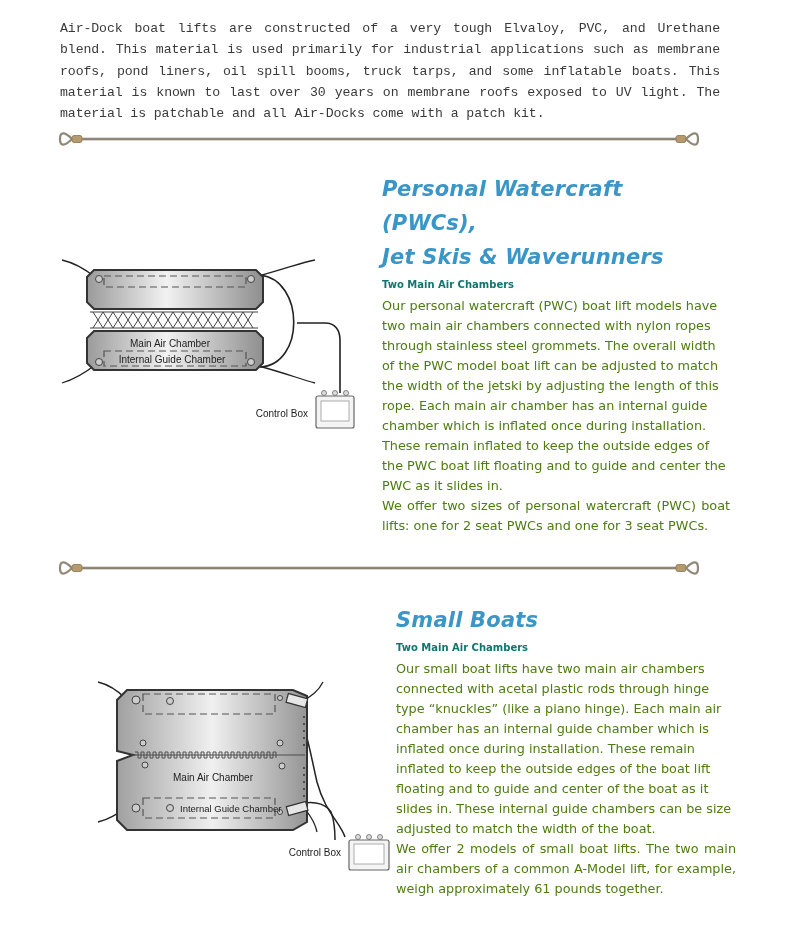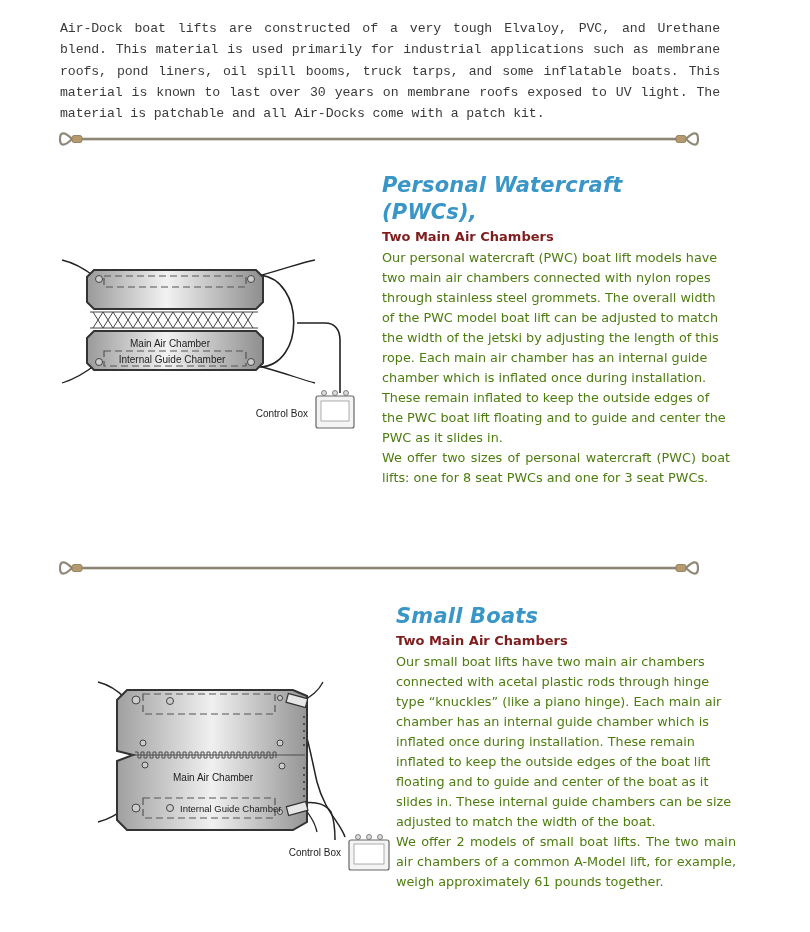--- a/index.html
+++ b/index.html
@@ -3,22 +3,22 @@
   <meta charset="utf-8">
   <style>
     html, body { margin: 0; padding: 0; background: #ffffff; }
     body { width: 810px; height: 932px; position: relative; overflow: hidden;
            font-family: "DejaVu Sans", sans-serif; color: #3a3a3a; }
     .intro { position: absolute; left: 60px; top: 18px; width: 660px;
              font-size: 13.2px; line-height: 21.3px; text-align: justify; color: #3a3a3a; letter-spacing: -0.1px; font-family: Liberation Mono, monospace; }
     .rope { position: absolute; left: 58px; width: 642px; height: 22px; }
     .rope1 { top: 128px; }
     .rope2 { top: 557px; }
-    .h-title { font-style: italic; font-weight: bold; color: #3a96c6; font-size: 21px; line-height: 27px; margin: 0; letter-spacing: 0.2px; }
-    .h-sub { font-weight: bold; color: #7f1d1d; font-size: 13px; line-height: 22px; margin: 0; }
+    .h-title { font-style: italic; font-weight: bold; color: #3a96c6; font-size: 21px; line-height: 34px; margin: 0; letter-spacing: 0.2px; }
+    .h-sub { font-weight: bold; color: #0f766e; font-size: 10px; line-height: 22px; margin: 0; }
     .body-text { font-size: 12.8px; line-height: 20px; color: #4d7c0f; margin: 0; }
     .sec1 { position: absolute; left: 382px; top: 172px; width: 348px; }
     .sec2 { position: absolute; left: 396px; top: 603px; width: 340px; }
     .sec1 .h-title .gap { display: inline-block; width: 36px; }
     .justify { text-align: justify; text-align-last: left; }
     .diag1 { position: absolute; left: 60px; top: 255px; width: 305px; height: 180px; }
     .diag2 { position: absolute; left: 95px; top: 672px; width: 305px; height: 200px; }
     svg text { font-family: "Liberation Sans", sans-serif; }
   </style>
 </head>
@@ -41,24 +41,25 @@
   <rect x="24" y="9.6" width="594" height="2.8" fill="url(#ropeg)"></rect>
   <g>
     <rect x="618" y="7.5" width="10" height="7" rx="2" fill="#b59a6e" stroke="#8a7350" stroke-width="0.8"></rect>
     <path d="M628,11 C636,3 640,4 640,11 C640,18 636,19 628,11 Z" fill="none" stroke="#8f8878" stroke-width="2.2"></path>
   </g>
 </svg>
 
 <div class="sec1">
   <h2 class="h-title">
     <span>Personal Watercraft</span><span class="gap"></span><span>(PWCs),</span><br>
+    <span>Jet Skis &amp; Waverunners</span>
   </h2>
   <h3 class="h-sub">Two Main Air Chambers</h3>
   <p class="body-text">Our personal watercraft (PWC) boat lift models have two main air chambers connected with nylon ropes through stainless steel grommets. The overall width of the PWC model boat lift can be adjusted to match the width of the jetski by adjusting the length of this rope. Each main air chamber has an internal guide chamber which is inflated once during installation. These remain inflated to keep the outside edges of the PWC boat lift floating and to guide and center the PWC as it slides in.</p>
-  <p class="body-text justify">We offer two sizes of personal watercraft (PWC) boat lifts: one for 8 seat PWCs and one for 3 seat PWCs.</p>
+  <p class="body-text justify">We offer two sizes of personal watercraft (PWC) boat lifts: one for 2 seat PWCs and one for 3 seat PWCs.</p>
 </div>
 
 <svg class="diag1" viewBox="0 0 305 180">
   <defs>
     <linearGradient id="chg" x1="0" y1="0" x2="1" y2="0">
       <stop offset="0" stop-color="#9a9a9a"></stop>
       <stop offset="0.45" stop-color="#f2f2f2"></stop>
       <stop offset="1" stop-color="#8e8e8e"></stop>
     </linearGradient>
   </defs>

